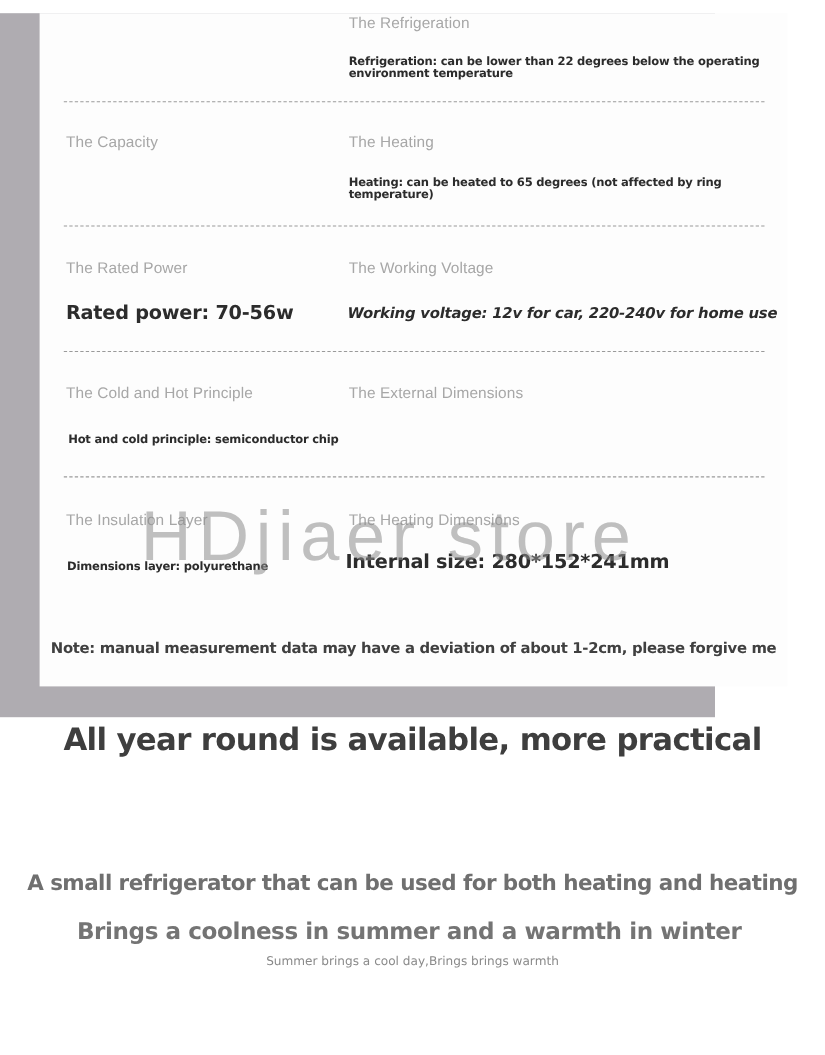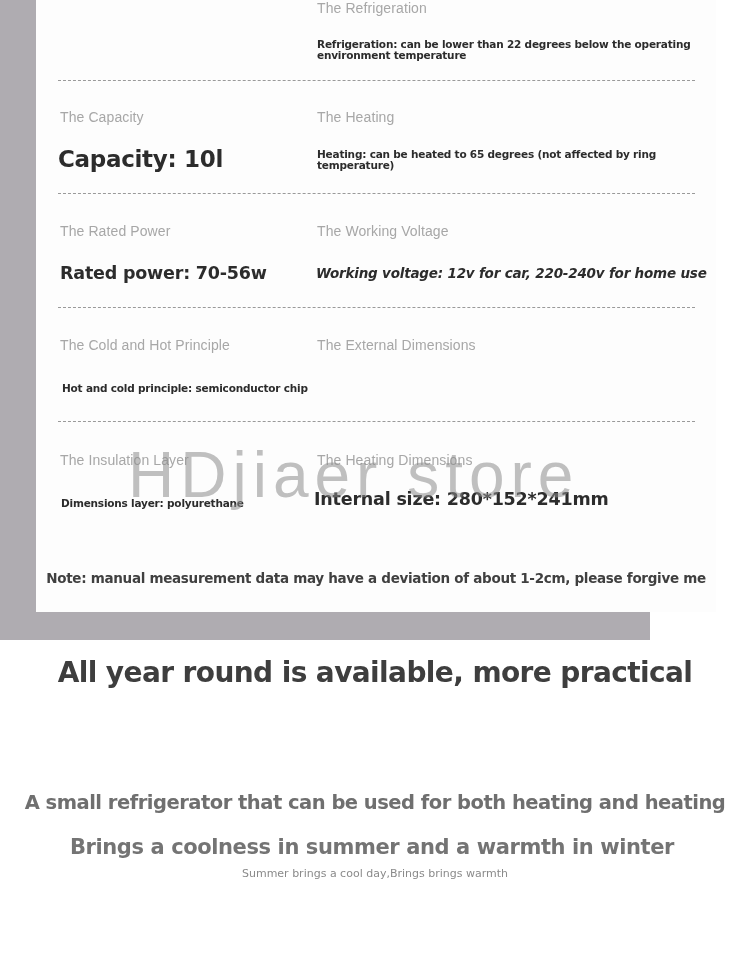--- a/index.html
+++ b/index.html
@@ -1,20 +1,20 @@
 <!DOCTYPE html>
 <html><head>
   <meta charset="utf-8">
   <style>
     * { box-sizing: border-box; margin: 0; padding: 0; }
     html, body { width: 750px; height: 959px; overflow: hidden; background: #ffffff; }
     body { position: relative; font-family: "DejaVu Sans", sans-serif; }
 
     .spec-band {
-      position: absolute; left: 0; top: 0; width: 650px; height: 640px;
+      position: absolute; left: 0; top: 12px; width: 650px; height: 640px;
       background: #afacb1;
     }
     .spec-card {
       position: absolute; left: 36px; top: 0; width: 680px; height: 612px;
       background: #fdfdfd;
     }
     .divider {
       position: absolute; left: 22px; width: 637px; height: 0;
       border-top: 1px dashed #9a9a9a;
     }
@@ -68,21 +68,20 @@
 <body>
 
 <div class="spec-band">
   <div class="spec-card">
 
     <div class="label" style="left:281px; top:0px;">The Refrigeration</div>
     <div class="val small" style="left:281px; top:39px; width:380px;">Refrigeration: can be lower than 22 degrees below the operating environment temperature</div>
     <div class="divider" style="top:80px;"></div>
 
     <div class="label" style="left:24px; top:109px;">The Capacity</div>
-    <div class="val xlarge" style="left:22px; top:146px;">Capacity: 10l</div>
     <div class="label" style="left:281px; top:109px;">The Heating</div>
     <div class="val small" style="left:281px; top:149px; width:345px;">Heating: can be heated to 65 degrees (not affected by ring temperature)</div>
     <div class="divider" style="top:193px;"></div>
 
     <div class="label" style="left:24px; top:223px;">The Rated Power</div>
     <div class="val large" style="left:24px; top:263px;">Rated power: 70-56w</div>
     <div class="label" style="left:281px; top:223px;">The Working Voltage</div>
     <div class="val mid" style="left:280px; top:265px;font-style:italic;">Working voltage:  12v for car, 220-240v for home use</div>
     <div class="divider" style="top:307px;"></div>
 

